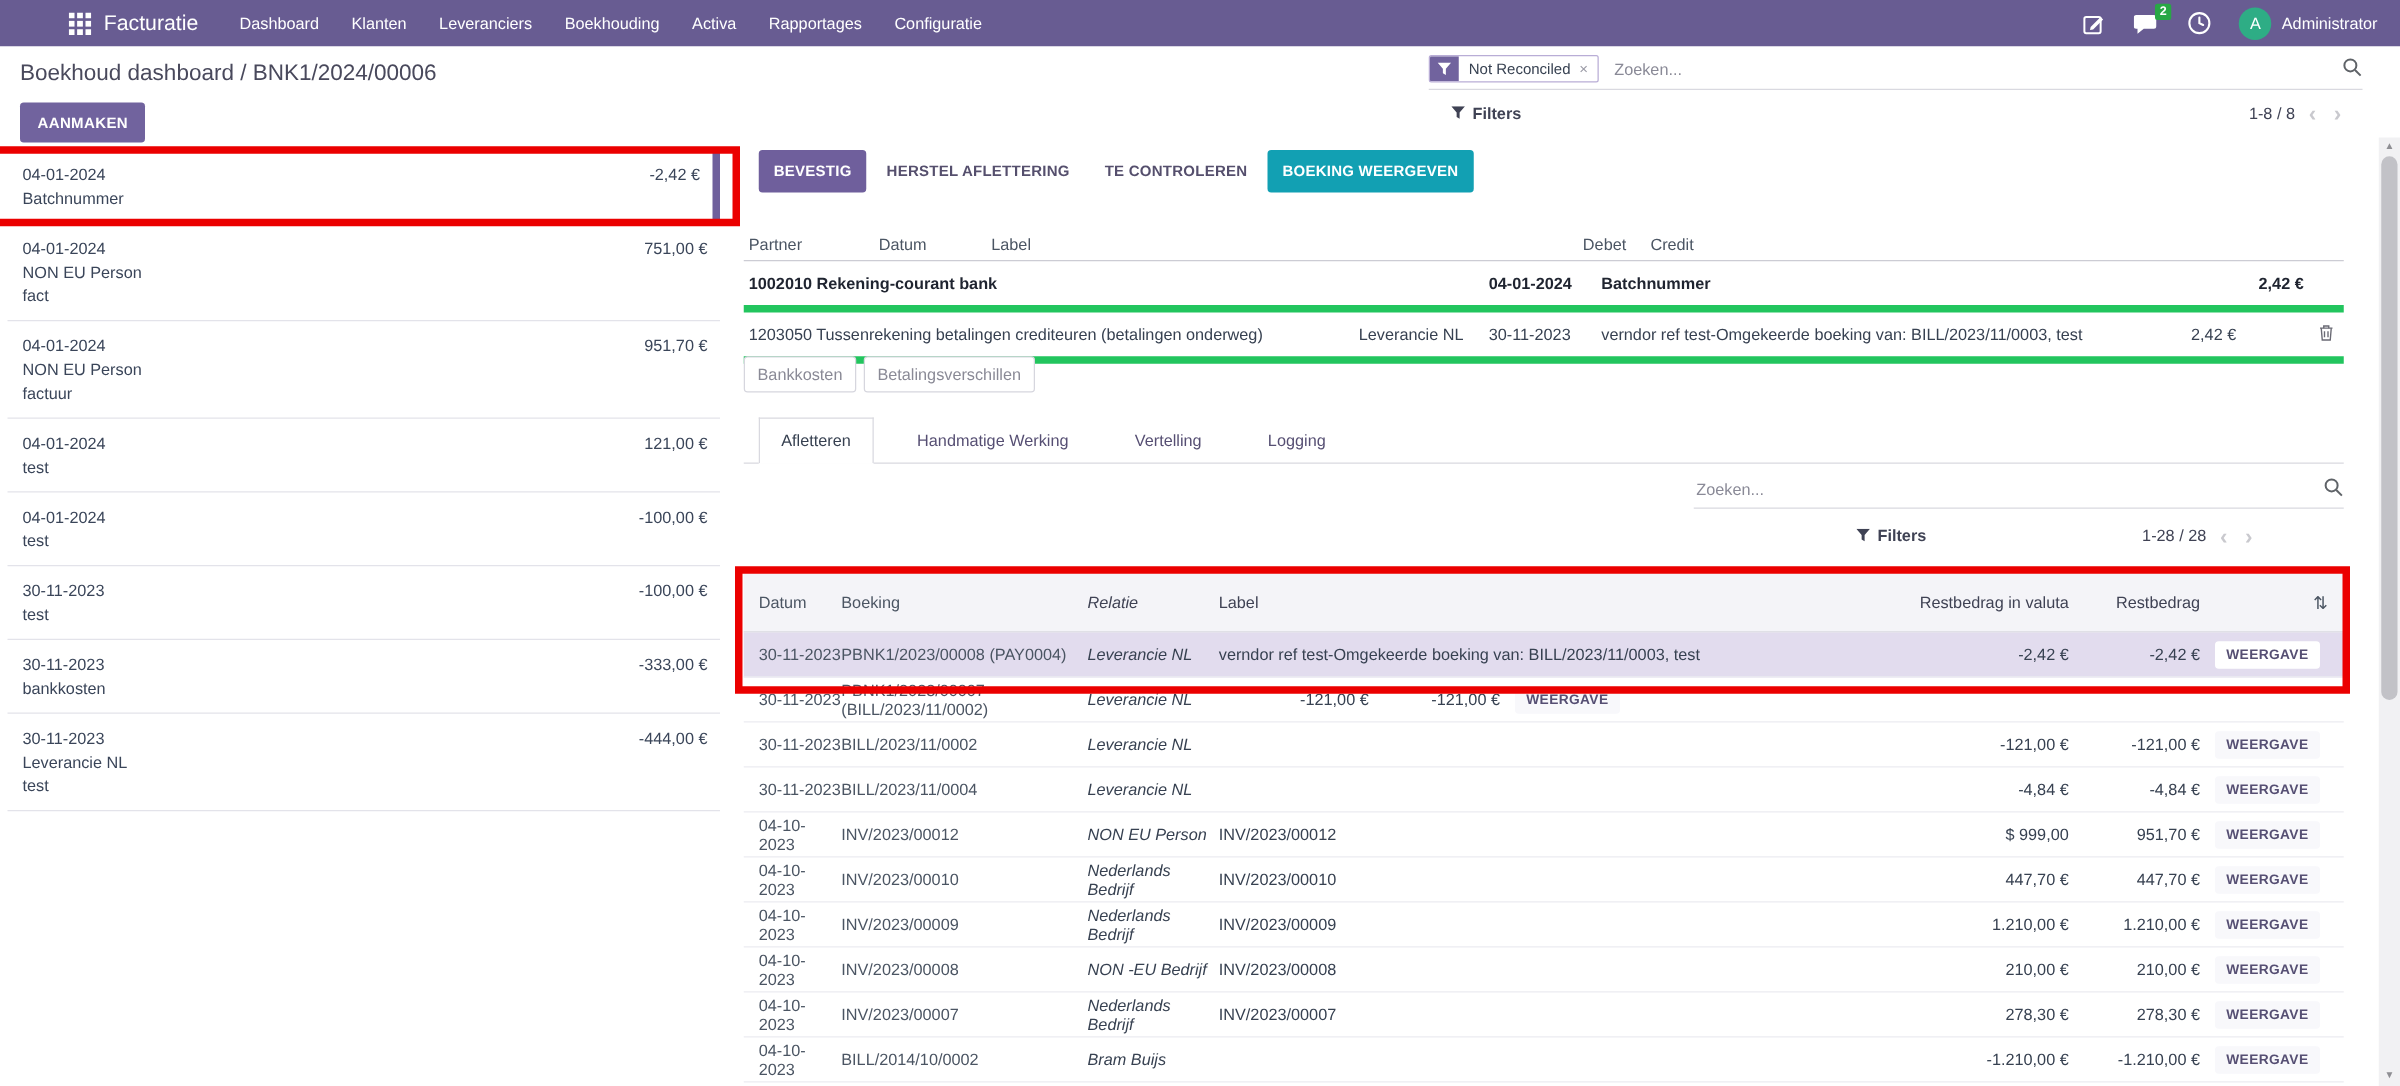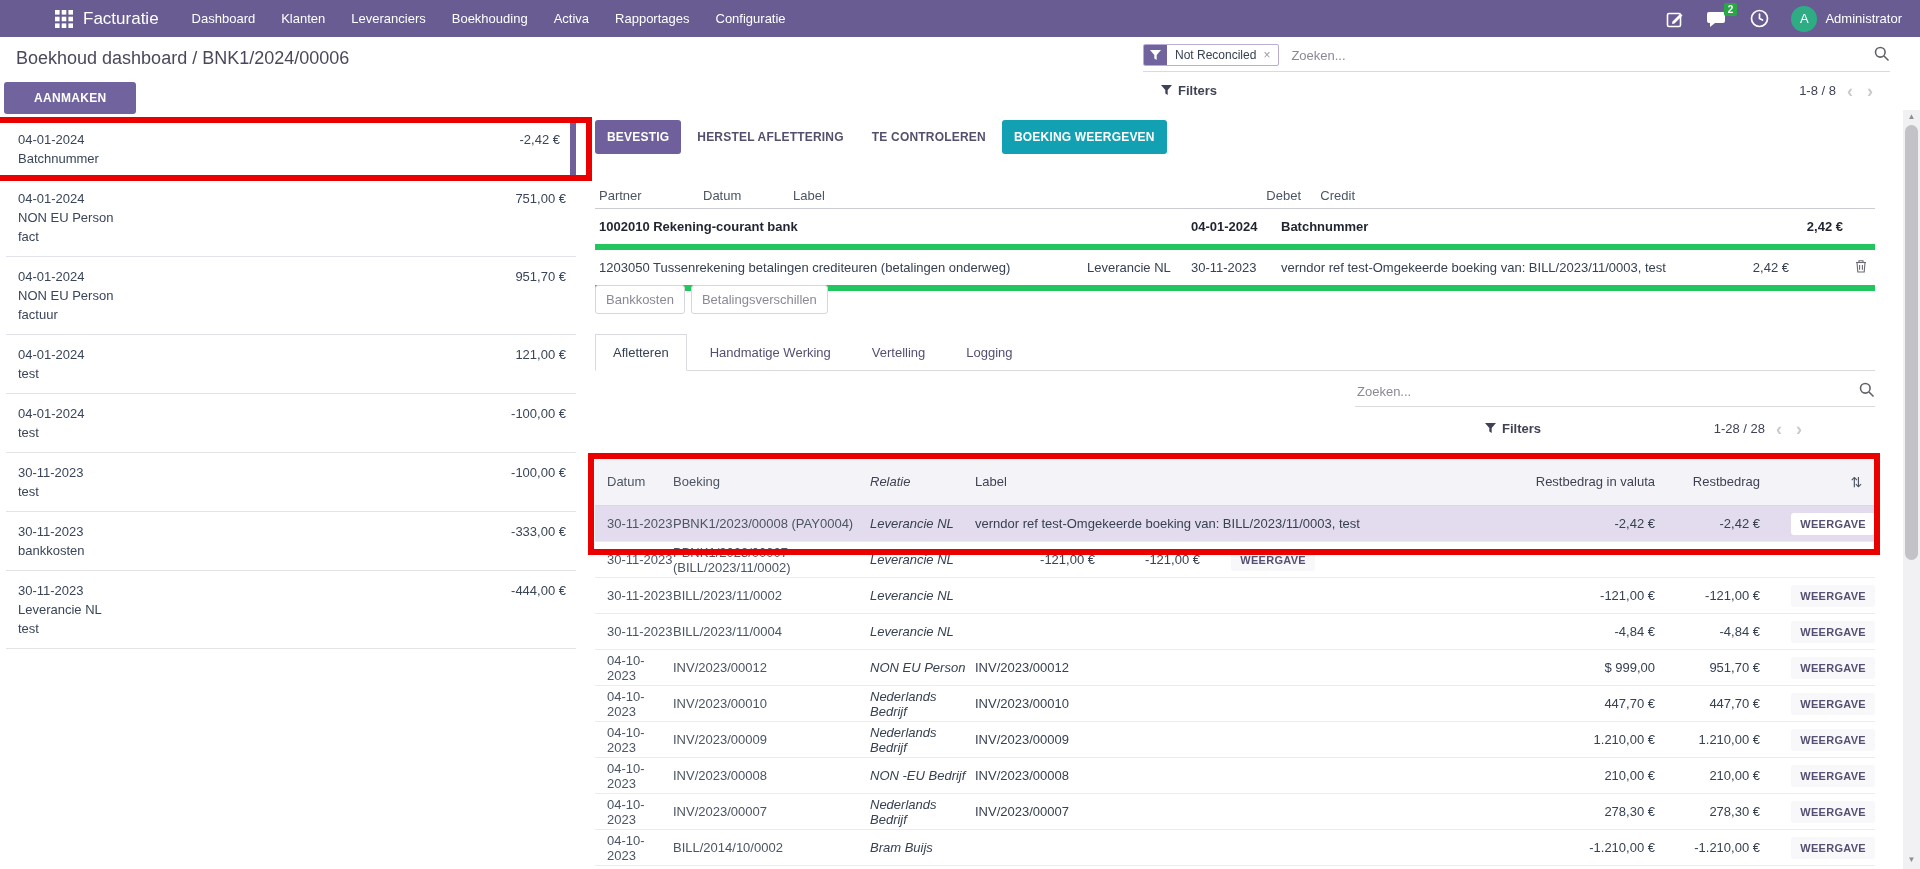--- a/index.html
+++ b/index.html
@@ -22,22 +22,22 @@
   .msg-badge{ position:absolute; top:-6px; right:-10px; background:#28A745; color:#fff;
               font-size:10px; font-weight:bold; padding:1px 4px; border-radius:2px; line-height:11px; }
   .user-block{ display:flex; align-items:center; gap:8px; cursor:pointer; }
   .avatar{ width:26px; height:26px; border-radius:50%; background:#2EAD85; color:#fff;
            display:flex; align-items:center; justify-content:center; font-size:13px; }
   .user-name{ font-size:13px; }
   
   .control{ position:relative; height:82px; }
   .breadcrumb{ position:absolute; left:16px; top:11px; font-size:18px; color:#49495C; white-space:nowrap; }
   .breadcrumb .bc-link{ cursor:pointer; }
-  .create-btn{ position:absolute; left:4px; top:45px; background:#71639E; color:#fff; border:none;
-               font-weight:bold; font-size:12px; letter-spacing:.3px; padding:9px 30px; border-radius:3px; cursor:pointer; }
+  .create-btn{ position:absolute; left:16px; top:45px; background:#71639E; color:#fff; border:none;
+               font-weight:bold; font-size:12px; letter-spacing:.3px; padding:9px 14px; border-radius:3px; cursor:pointer; }
   .search-top{ position:absolute; left:1143px; top:7px; width:747px; }
   .search-row{ display:flex; align-items:center; border-bottom:1px solid #D9D9E0; padding-bottom:5px; }
   .facet{ display:flex; align-items:stretch; border:1px solid #B9ADD6; border-radius:2px; overflow:hidden; font-size:12px; background:#fff; }
   .facet-icon{ background:#71639E; padding:3px 6px; display:flex; align-items:center; }
   .facet-label{ padding:3px 8px; color:#374151; display:flex; align-items:flex-end; gap:7px; }
   .facet-x{ color:#9A9AA6; cursor:pointer; font-size:12px; }
   .search-input{ border:none; outline:none; flex:1; margin-left:10px; font-size:13px; color:#374151;
                  font-family:"Liberation Sans",sans-serif; background:transparent; }
   .search-input::placeholder{ color:#8A8A97; }
   .mag{ cursor:pointer; }
@@ -47,21 +47,21 @@
   .chev{ color:#C9C9CE; font-size:18px; font-weight:bold; cursor:pointer; line-height:14px; padding:0 3px; }
   
   .left-list{ position:absolute; top:119px; left:6px; width:570px; border-top:1px solid #E3E3EA; }
   .st-item{ position:relative; border-bottom:1px solid #E3E3EA; padding:10px 12px; line-height:19px; cursor:pointer; }
   .st-item.selected{ border-right:6px solid #6F5F9C; }
   .st-date{ color:#3A4559; }
   .st-lines{ white-space:pre-line; color:#3A4559; }
   .st-amount{ position:absolute; right:10px; top:10px; color:#3A4559; }
   
   .right-panel{ position:absolute; top:120px; left:595px; width:1280px; height:749px; }
-  .btn-row{ position:absolute; top:0; left:0; display:flex; gap:4px; align-items:center; }
+  .btn-row{ position:absolute; top:0; left:12px; display:flex; gap:4px; align-items:center; }
   .btn{ font-weight:bold; font-size:12px; padding:10px 12px; border-radius:3px; border:none; letter-spacing:.2px; cursor:pointer; }
   .btn-primary{ background:#6F5F9C; color:#fff; }
   .btn-flat{ background:transparent; color:#554F6D; }
   .btn-info{ background:#12A0B3; color:#fff; }
   
   .entry-table{ position:absolute; top:63px; left:0; width:1280px; }
   .et-row{ display:flex; align-items:center; }
   .et-head{ border-bottom:1px solid #CCCCD4; color:#4B5563; }
   .et-head > div{ padding:5px 4px; }
   .et-line{ border-bottom:6px solid #22c55e; }
@@ -70,39 +70,39 @@
   .c-rek{ width:488px; } .c-par{ width:104px; } .c-dat{ width:90px; }
   .c-lab{ width:463px; } .c-deb{ width:53px; text-align:right; }
   .c-cre{ width:54px; text-align:right; } .c-act{ width:28px; text-align:center; }
   .trash{ cursor:pointer; }
   
   .quick-row{ position:absolute; top:165px; left:0; display:flex; gap:6px; }
   .quick-btn{ border:1px solid #D6D6DE; border-radius:3px; padding:6px 10px; color:#8A8A96;
               background:#fff; font-size:13px; cursor:pointer; }
   
   .tabs{ position:absolute; top:214px; left:0; width:1280px; display:flex; border-bottom:1px solid #D9D9E0; }
-  .tab{ padding:10px 17px; margin-right:5px; color:#564F73; border:1px solid transparent; margin-bottom:-1px; cursor:pointer; }
+  .tab{ padding:10px 17px; margin-right:5px; color:#564F73; border:1px solid transparent; margin-bottom:-1px; cursor:pointer;margin-left:12px; }
   .tab.active{ background:#fff; border-color:#D9D9E0 #D9D9E0 #fff #D9D9E0; color:#374151; }
   
   .search2{ position:absolute; top:262px; left:760px; width:520px; }
   .filters2{ position:absolute; top:301px; left:760px; width:520px; display:flex; align-items:center;
              justify-content:space-between; padding-left:130px; padding-right:70px; }
   
   .match-table{ position:absolute; top:338px; left:0; width:1280px; }
   .mt-head{ display:flex; align-items:center; background:#F4F4F8; border-bottom:1px solid #D9D9E0;
             color:#3F4254; height:48px; }
   .mt-row{ display:flex; align-items:center; height:36px; border-bottom:1px solid #EBEBF1; cursor:pointer; }
   .mt-row.highlight{ background:#E2DCEE; }
   .m-dat{ width:78px; padding-left:12px; color:#4B5563; }
   .m-boe{ width:197px; color:#4B5563; }
   .m-rel{ width:105px;font-style:italic; }
   .m-lab{ width:560px; }
   .m-val{ width:120px; text-align:right; }
   .m-res{ width:105px; text-align:right; }
-  .m-act{ width:115px; display:flex; justify-content:flex-end; }
+  .m-act{ width:115px; display:flex; justify-content:flex-start; }
   .mt-head .m-act{ justify-content:flex-end; padding-right:12px; }
   .view-btn{ margin-left:12px; font-size:11px; font-weight:bold; color:#564F73; background:#F8F8FB;
              border:none; border-radius:3px; padding:5px 9px; letter-spacing:.3px; cursor:pointer; }
   .mt-row.highlight .view-btn{ background:#fff; }
   .sort-ico{ display:inline-block; transform:rotate(90deg); color:#4B5563; font-size:14px; cursor:pointer; }
   
   .anno{ position:absolute; border:6px solid #EB0000; pointer-events:none; z-index:50; }
   .anno1{ left:-8px; top:117px; width:600px; height:64px; }
   .anno2{ left:588px; top:453px; width:1292px; height:102px; }
   

